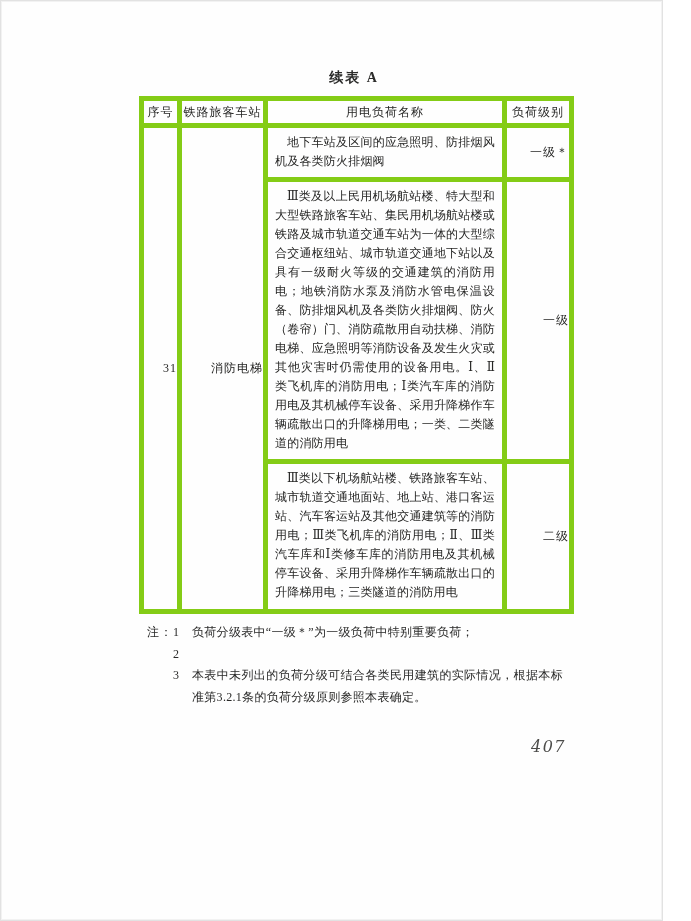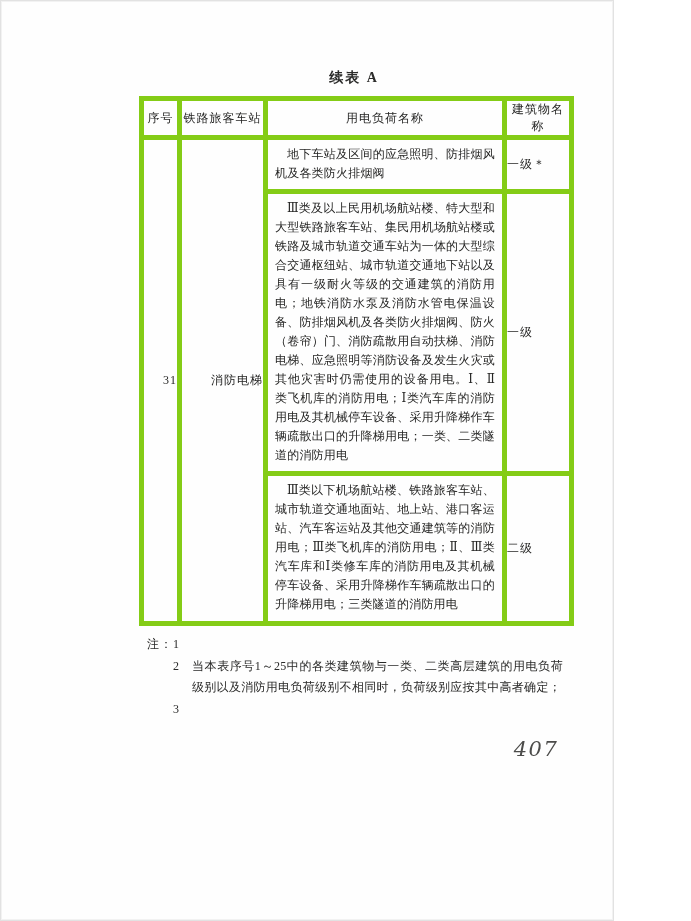--- a/index.html
+++ b/index.html
@@ -1,19 +1,19 @@
 <!DOCTYPE html>
 <html><head>
 <meta charset="utf-8">
 <style>
   * { margin: 0; padding: 0; box-sizing: border-box; }
   html, body { background: #ffffff; }
   .page {
     position: relative;
-    width: 614px;
+    width: 663px;
     height: 921px;
     background: #fefefe;
     border: 1px solid #e2e2e2;
     box-shadow: inset 0 0 0 1px #f2f2f2;
     font-family: "Liberation Serif", "DejaVu Serif", serif;
     color: #222221;
     overflow: hidden;
   }
   .content {
     position: absolute;
@@ -62,21 +62,21 @@
   td.cell-load {
     vertical-align: middle;
     padding: 5px 7px 6px 7px;
     line-height: 19px;
     text-align: justify;
     text-indent: 1em;
     letter-spacing: 0.2px;
   }
   tr.row-tall td.cell-load { vertical-align: top; }
   td.cell-level {
-    text-align: left;
+    text-align: right;
     vertical-align: middle;
     letter-spacing: 1px;
     font-size: 12.5px;
   }
   tr.row-first  { height: 46px; }
   tr.row-second { height: 229px; margin-top: 44px; }
   tr.row-third  { height: 150px; }
   .notes {
     margin-top: 8px;
     padding-left: 8px;
@@ -86,22 +86,22 @@
   }
   .note-row { display: flex; align-items: flex-start; line-height: 21.5px; }
   .note-label { width: 26px; flex: none; letter-spacing: 1px; }
   .note-num   { width: 19px; flex: none; }
   .note-text  { flex: 1; text-align: justify; letter-spacing: 0.3px; }
   .page-number {
     position: absolute;
     left: 505px;
     top: 736px;
     width: 60px;
-    text-align: center;
-    font-size: 21px;
+    text-align: right;
+    font-size: 16px;
     font-style: italic;
     letter-spacing: 1.5px;
     color: #4c4c4a;
     font-family: "DejaVu Serif", serif;
   }
 </style>
 </head>
 <body>
 
 <div class="page">
@@ -114,21 +114,21 @@
         <col class="c-serial">
         <col class="c-building">
         <col class="c-load">
         <col class="c-level">
       </colgroup>
       <thead>
         <tr>
           <th class="hdr">序号</th>
           <th class="hdr">铁路旅客车站</th>
           <th class="hdr">用电负荷名称</th>
-          <th class="hdr">建筑物名称</th>
+          <th class="hdr">负荷级别</th>
         </tr>
       </thead>
       <tbody>
         <tr class="row-first">
           <td class="cell-serial" rowspan="3">31</td>
           <td class="cell-building" rowspan="3">消防电梯</td>
           <td class="cell-load">地下车站及区间的应急照明、防排烟风机及各类防火排烟阀</td>
           <td class="cell-level">一级＊</td>
         </tr>
         <tr class="row-second row-tall">
@@ -139,27 +139,28 @@
           <td class="cell-load">Ⅲ类以下机场航站楼、铁路旅客车站、城市轨道交通地面站、地上站、港口客运站、汽车客运站及其他交通建筑等的消防用电；Ⅲ类飞机库的消防用电；Ⅱ、Ⅲ类汽车库和Ⅰ类修车库的消防用电及其机械停车设备、采用升降梯作车辆疏散出口的升降梯用电；三类隧道的消防用电</td>
           <td class="cell-level">二级</td>
         </tr>
       </tbody>
     </table>
 
     <div class="notes">
       <div class="note-row">
         <span class="note-label">注：</span>
         <span class="note-num">1</span>
+        <span class="note-text">负荷分级表中“一级＊”为一级负荷中特别重要负荷；</span>
       </div>
       <div class="note-row">
         <span class="note-label"></span>
         <span class="note-num">2</span>
-        <span class="note-text">当本表序号1～25中的各类建筑物与一类、二类高层建筑的用电负荷级别以及消防用电负荷级别不相同时，负荷级别应按其中高者确定；</span>
       </div>
       <div class="note-row">
         <span class="note-label"></span>
         <span class="note-num">3</span>
+        <span class="note-text">本表中未列出的负荷分级可结合各类民用建筑的实际情况，根据本标准第3.2.1条的负荷分级原则参照本表确定。</span>
       </div>
     </div>
   </div>
 
   <div class="page-number">407</div>
 </div>
 
 </body></html>

